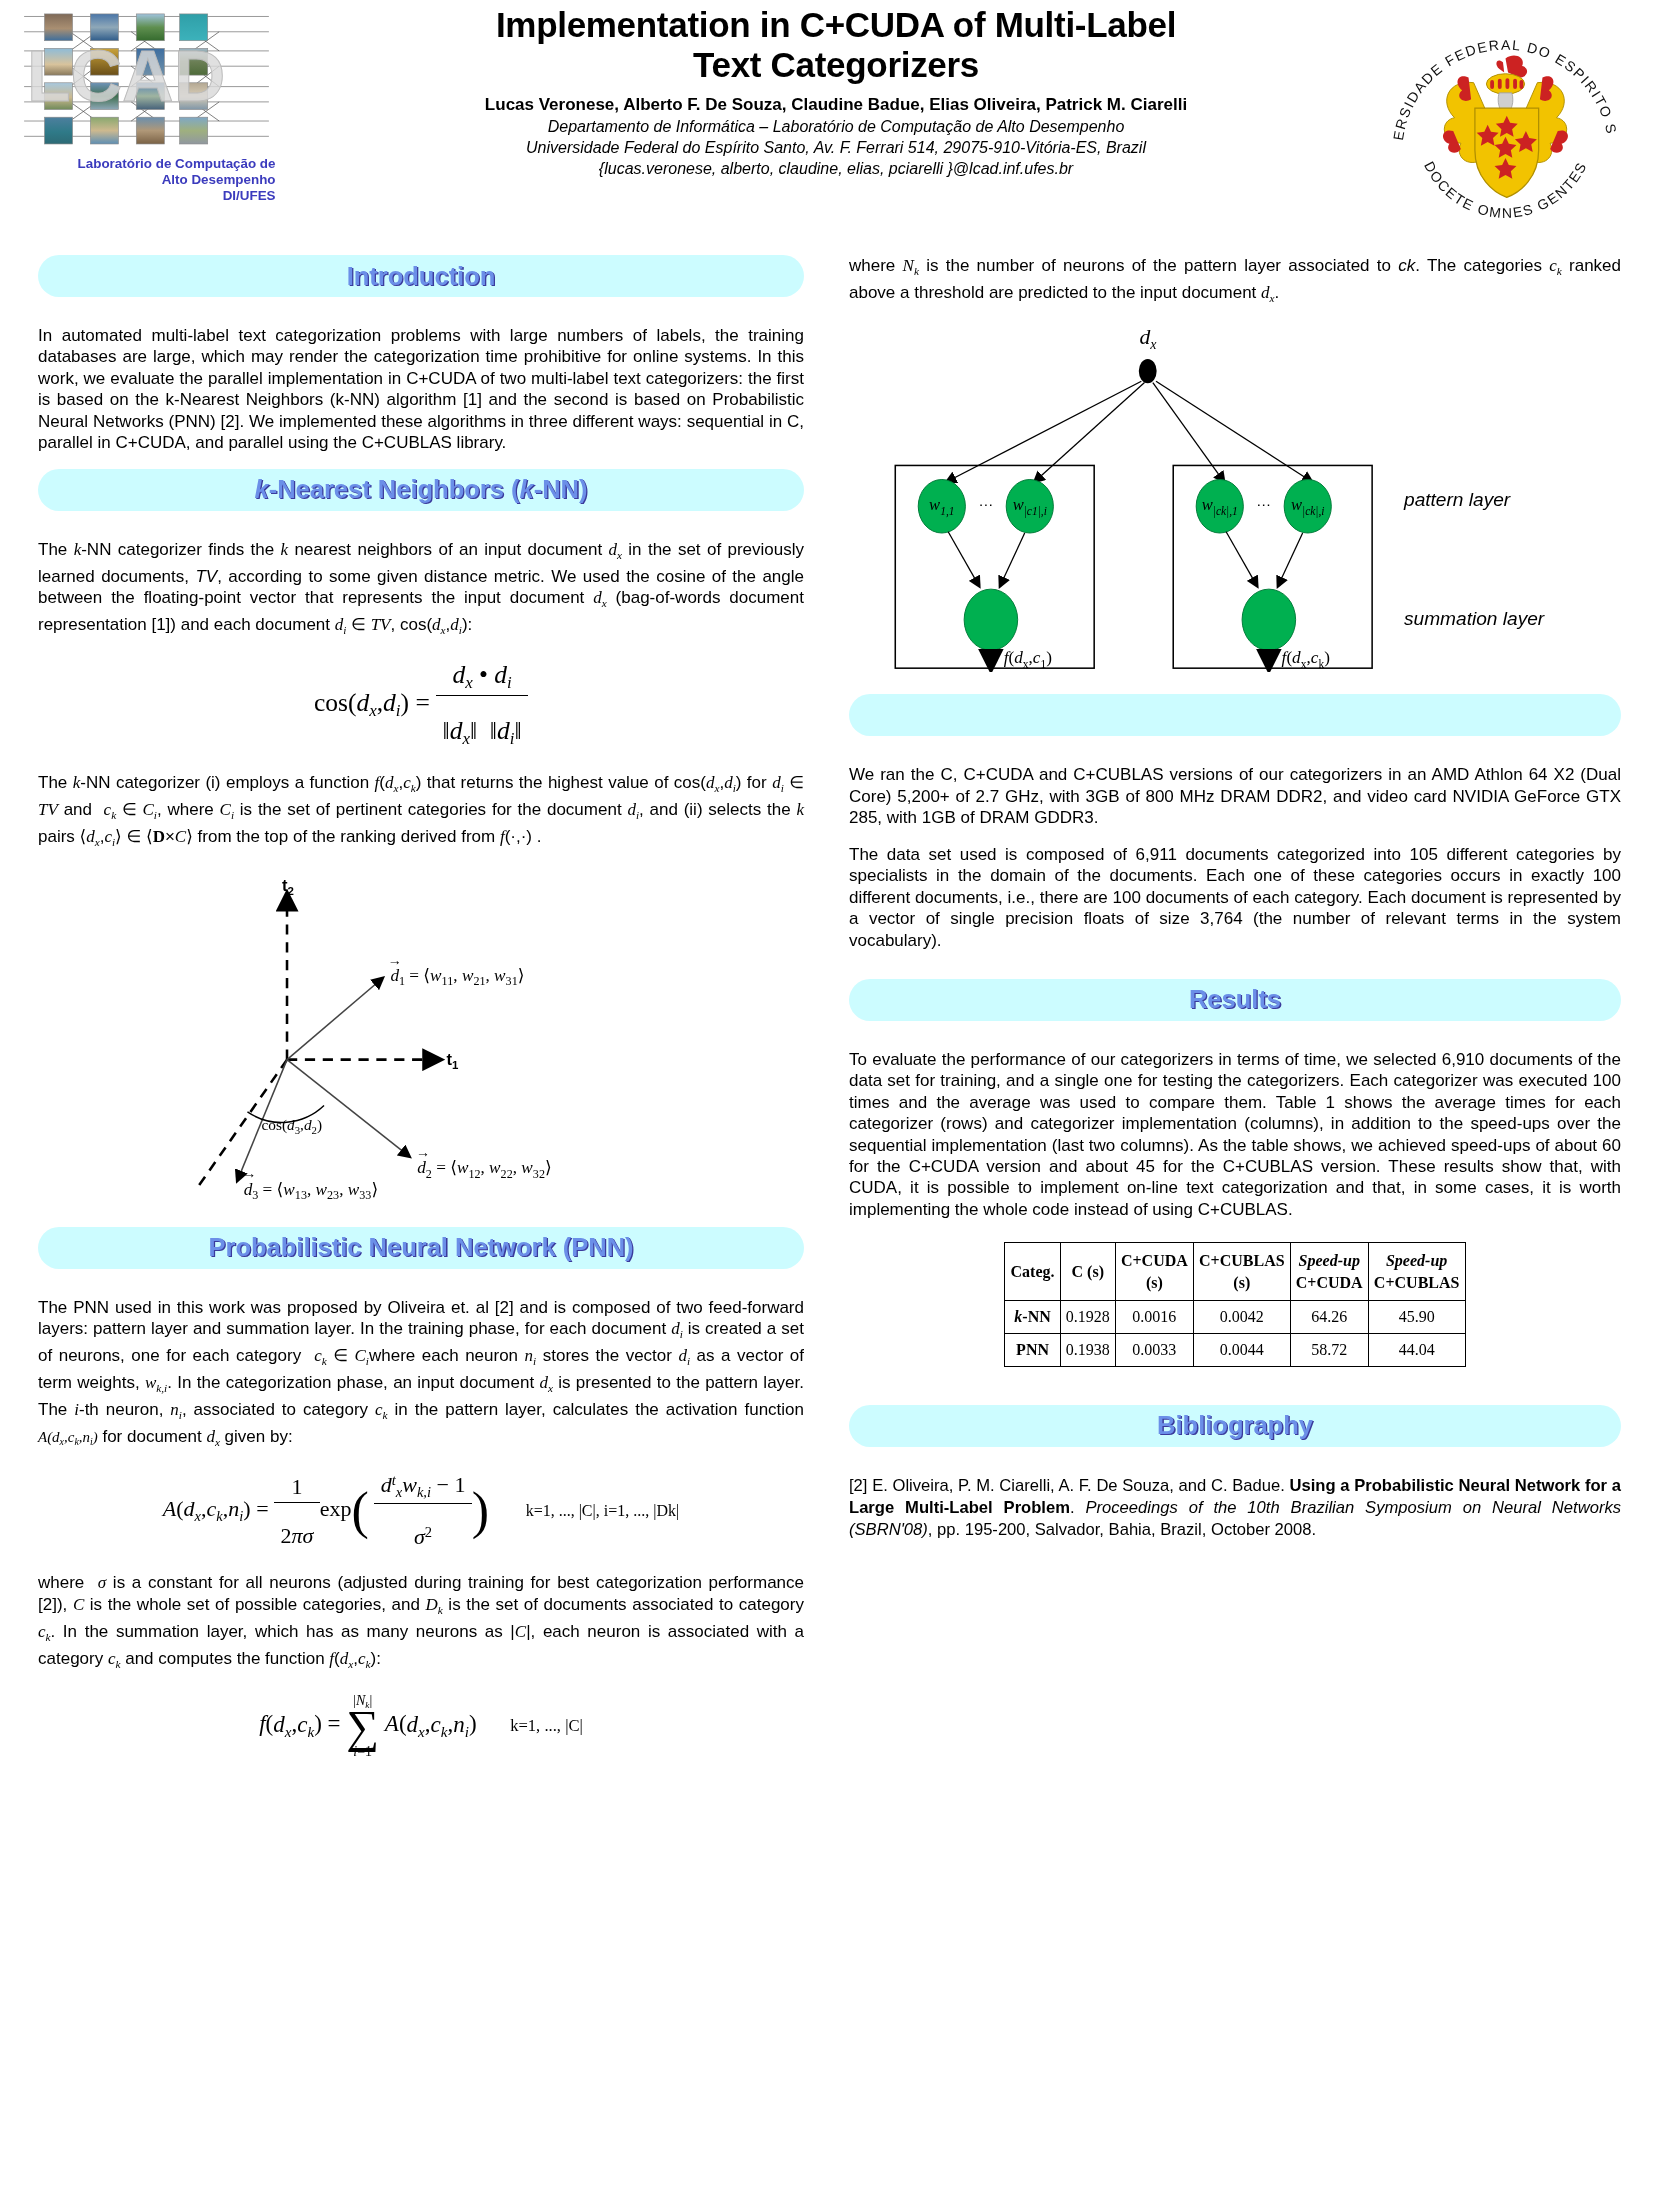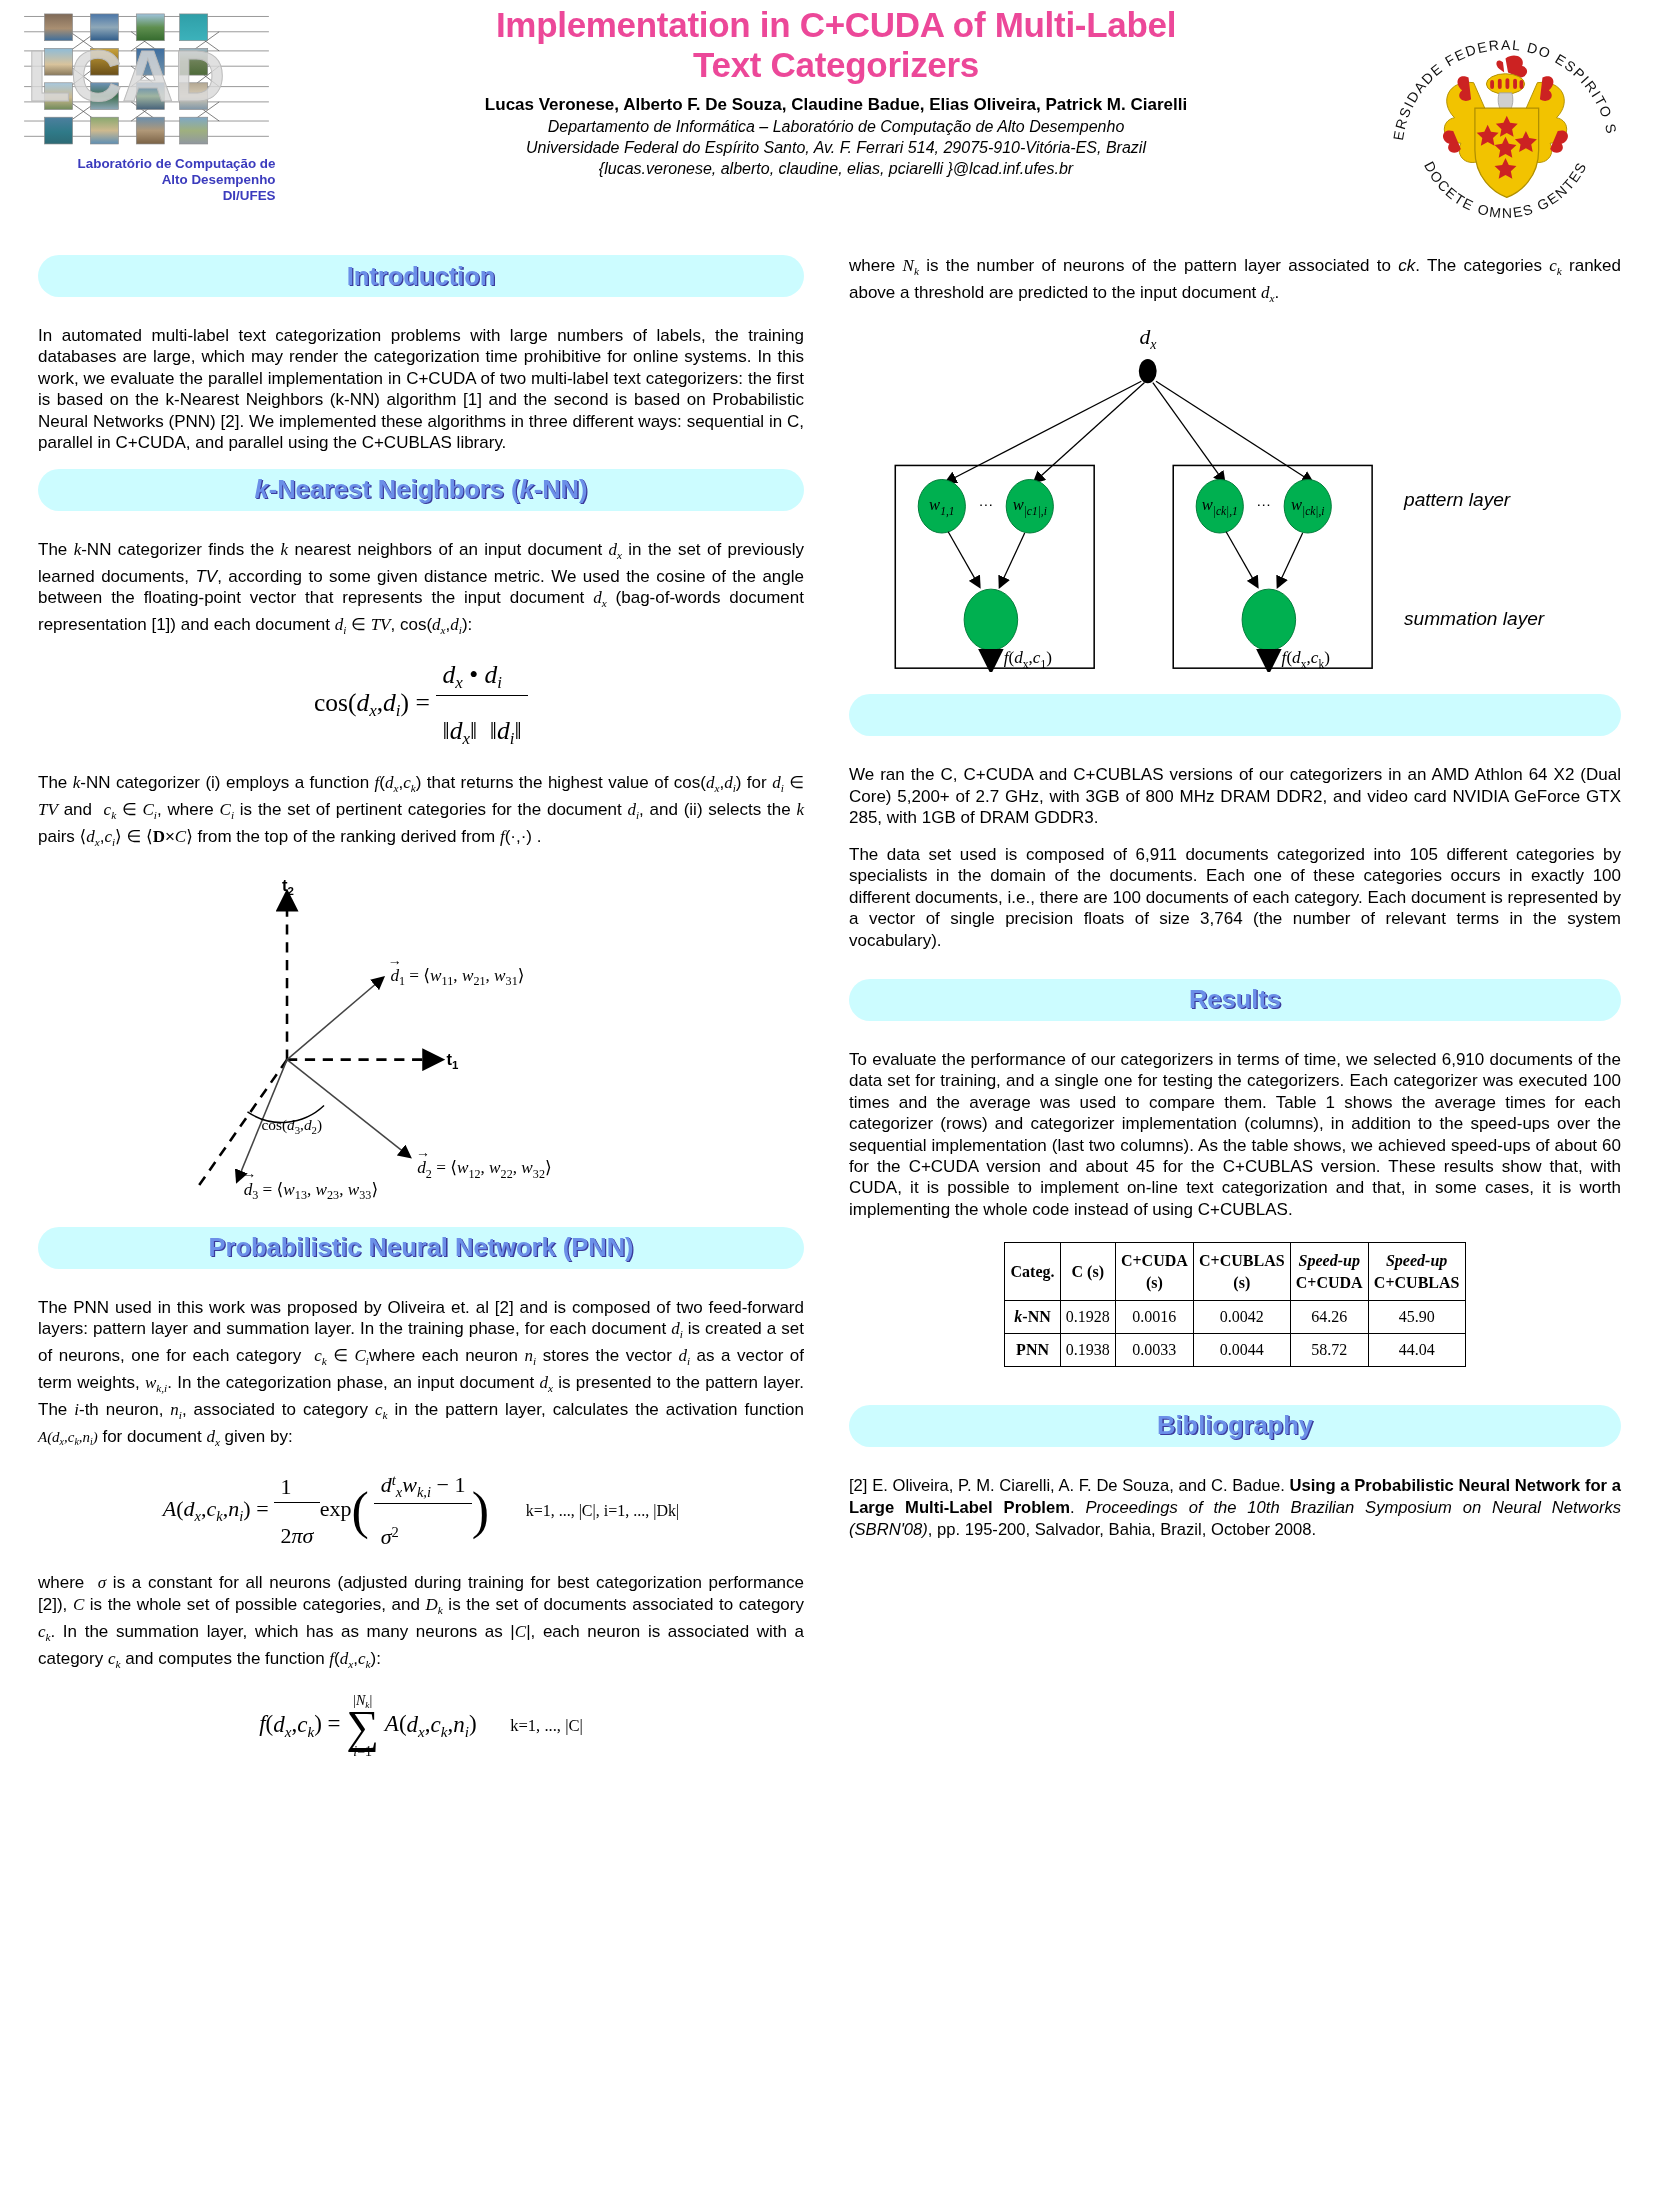--- a/index.html
+++ b/index.html
@@ -5,21 +5,21 @@
   html,body{margin:0;padding:0;background:#fff;}
   body{width:1655px;height:2205px;position:relative;font-family:"Liberation Sans",sans-serif;color:#000;overflow:hidden;}
 
   
   .header{position:absolute;left:0;top:0;width:1655px;height:252px;}
   .lcad-logo{position:absolute;left:19px;top:5.1px;width:268px;height:236px;}
   .lcad-cap{position:absolute;left:0px;top:151px;width:268px;text-align:right;
      color:#3b3bbd;font-weight:bold;font-size:13.4px;line-height:16px;padding-right:11.5px;box-sizing:border-box;}
 
   .title-block{position:absolute;left:300px;top:5.1px;width:1072px;text-align:center;}
-  .poster-title{font-size:35px;font-weight:bold;color:#ec4899;line-height:40px;letter-spacing:-0.3px;}
+  .poster-title{font-size:35px;font-weight:bold;color:#000000;line-height:40px;letter-spacing:-0.3px;}
   .authors{font-size:17px;font-weight:bold;color:#000;margin-top:9px;line-height:22px;}
   .affil{font-size:16px;font-style:italic;color:#000;line-height:21px;}
 
   .ufes{position:absolute;left:1378px;top:6.4px;width:255px;height:233px;}
   .ufes svg{display:block;}
 
   
   .col{position:absolute;top:255px;}
   .col-left{left:38px;width:766px;}
   .col-right{left:849px;width:772px;}
@@ -37,21 +37,21 @@
 
   p.body{font-size:17px;line-height:21.4px;text-align:justify;margin:0 0 15.3px 0;color:#000;}
   .it{font-style:italic;}
   .sub{font-size:0.66em;vertical-align:-0.32em;}
   .sup{font-size:0.66em;vertical-align:0.5em;}
   .mathit{font-family:"Liberation Serif",serif;font-style:italic;}
   .mathrm{font-family:"Liberation Serif",serif;}
 
   
   .formula{text-align:center;font-family:"Liberation Serif",serif;margin:19px 0 22px 0;}
-  .frac{display:inline-block;vertical-align:middle;text-align:left;}
+  .frac{display:inline-block;vertical-align:middle;text-align:center;}
   .frac .num{display:block;padding:0 6.4px 1.9px 6.4px;border-bottom:1.3px solid #000;}
   .frac .den{display:block;padding:1.9px 6.4px 0 6.4px;margin-top:18px;}
   .fsize{font-size:25.5px;}
   .paren-big{font-size:52px;vertical-align:-11.5px;font-family:"Liberation Serif",serif;}
   .sumglyph{display:inline-block;font-size:46px;line-height:0.72;vertical-align:middle;}
   .sumwrap{display:inline-block;text-align:center;vertical-align:middle;font-size:14px;}
 
   
   .vecdiag{position:relative;width:638px;height:345px;margin:6.4px auto 0 auto;}
 

